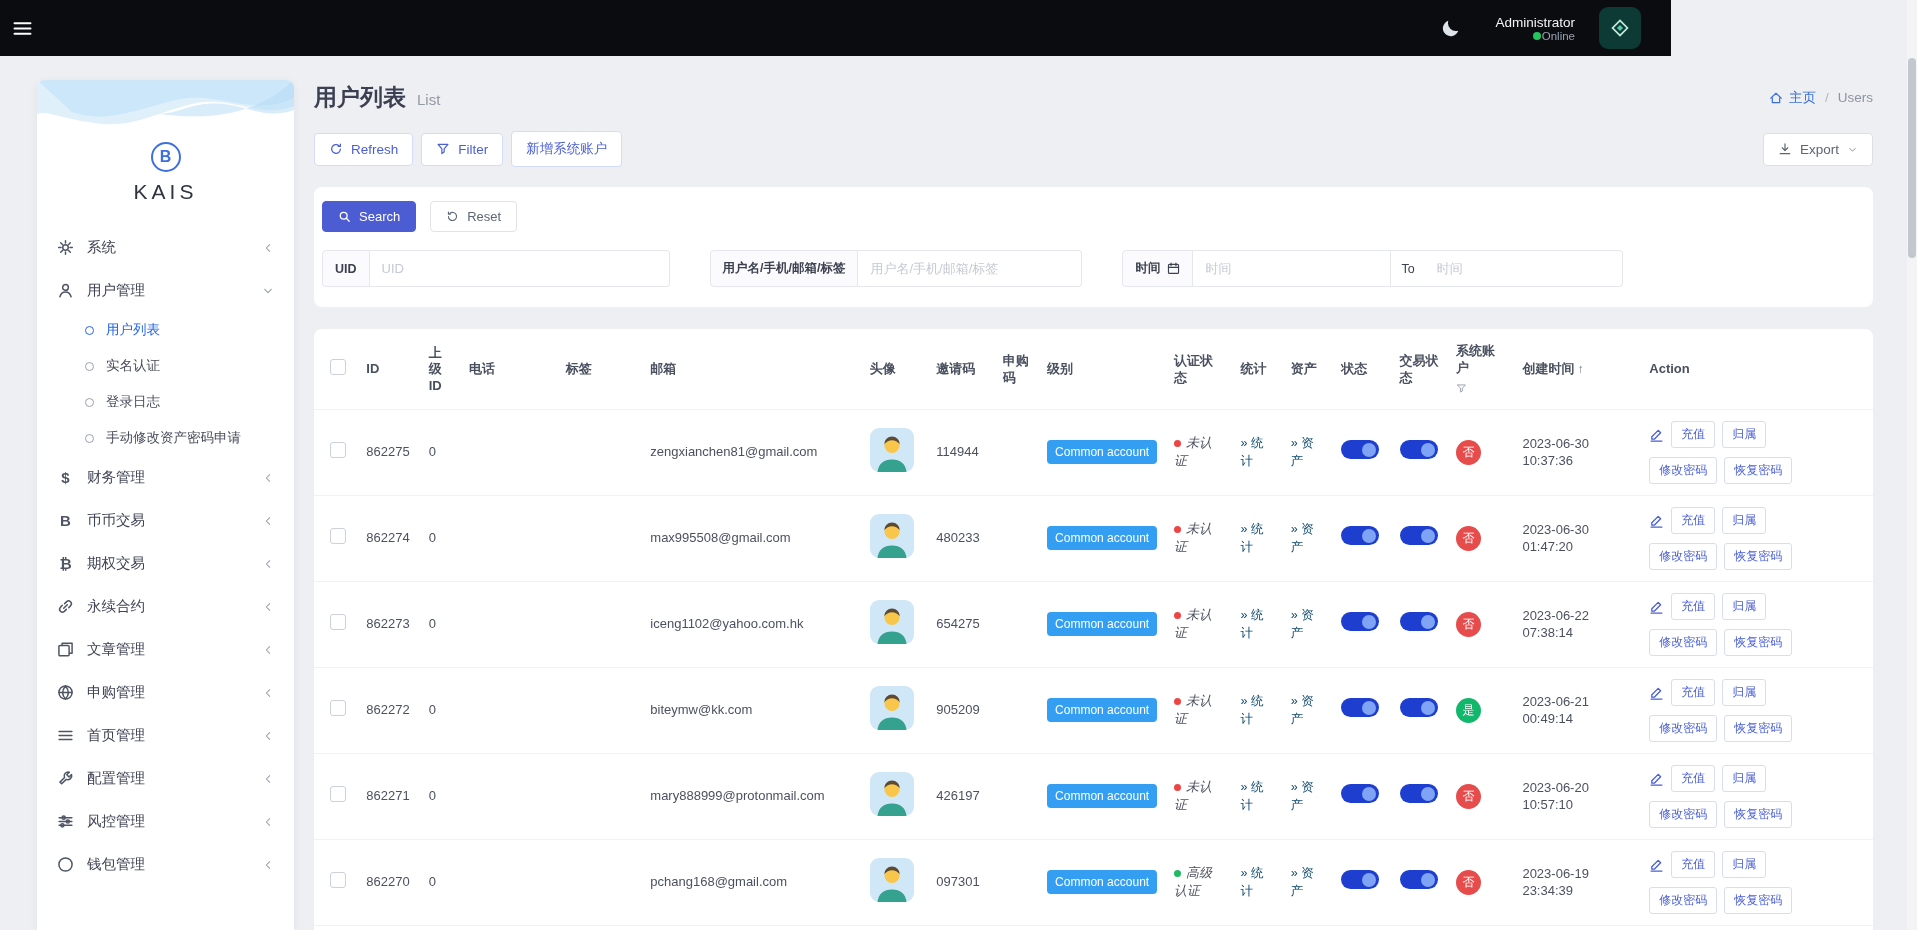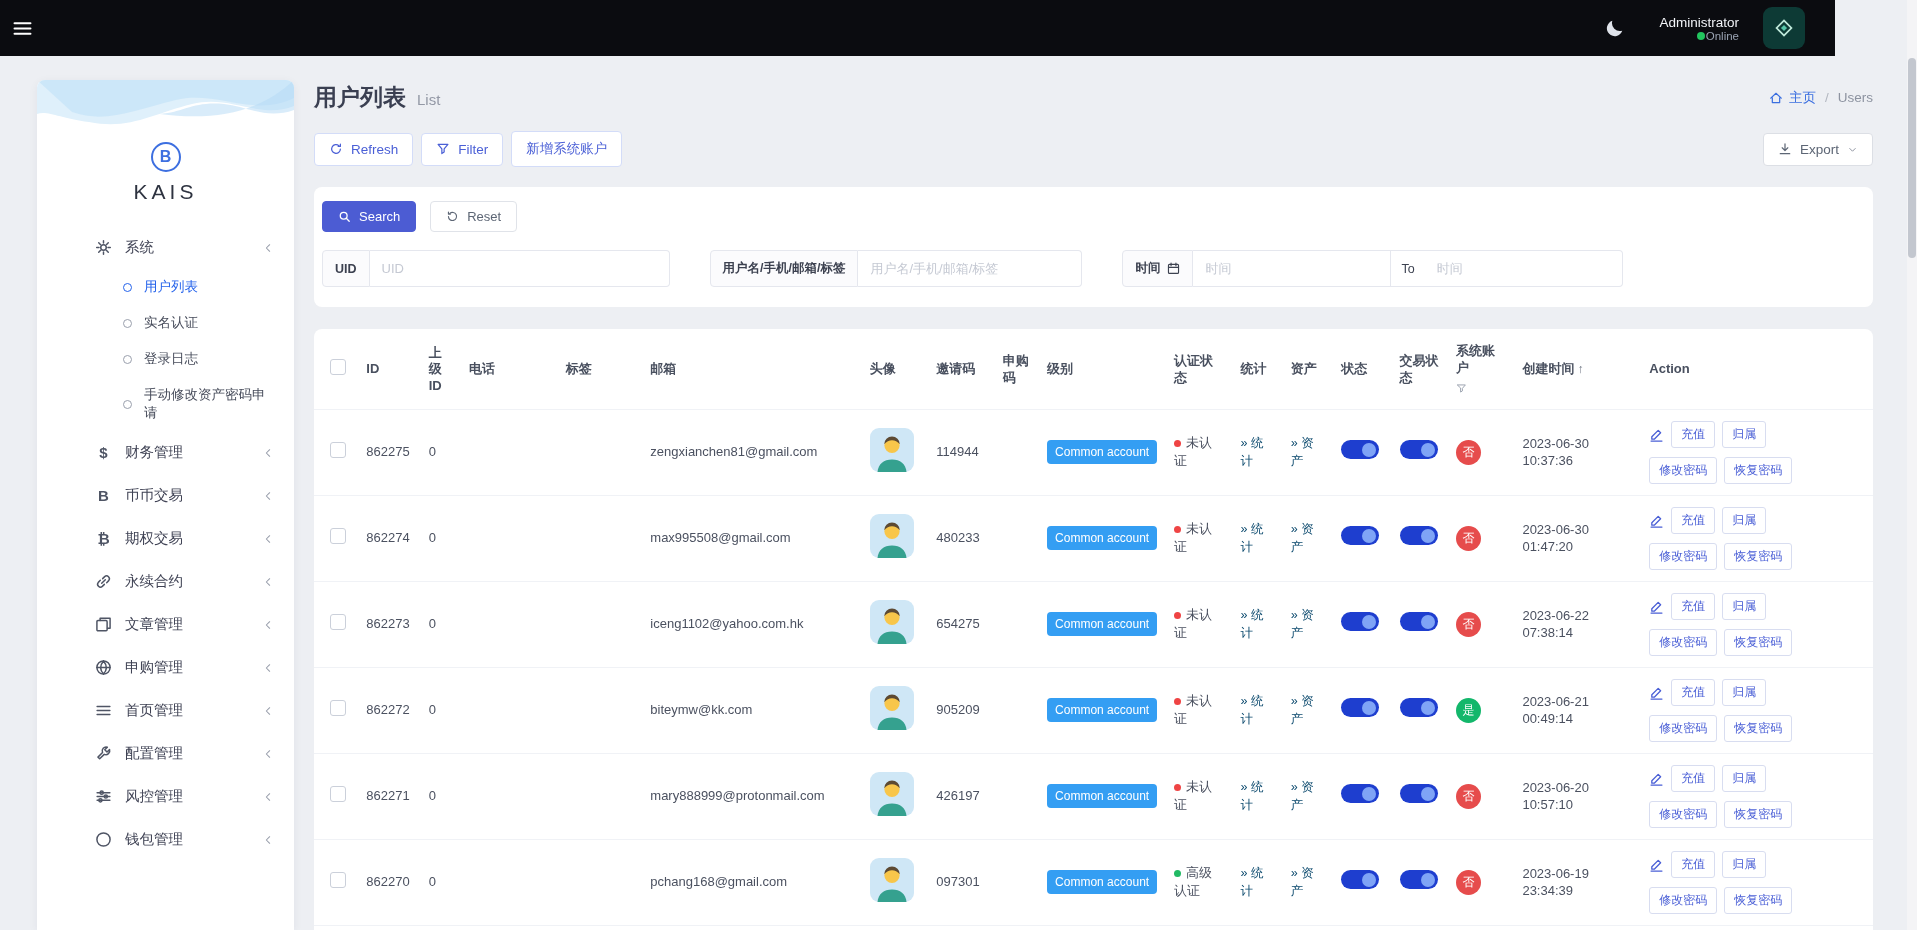--- a/index.html
+++ b/index.html
@@ -5,21 +5,21 @@
   * { margin:0; padding:0; box-sizing:border-box; }
   html,body { width:1917px; height:930px; overflow:hidden; background:#edeff3;
     font-family:"Liberation Sans","DejaVu Sans",sans-serif; color:#3f4254; }
   a { text-decoration:none; }
   button { font-family:inherit; cursor:pointer; }
   svg.icn { display:inline-block; vertical-align:middle; fill:none; stroke:currentColor;
     stroke-width:1.4; stroke-linecap:round; stroke-linejoin:round; width:16px; height:16px; }
   svg.icn.filled { fill:currentColor; stroke:none; }
 
   
-  .topbar { position:fixed; top:0; left:0; width:1835px; height:56px; background:#0b0c10;
+  .topbar { position:fixed; top:0; left:0; width:1671px; height:56px; background:#0b0c10;
     display:flex; align-items:center; justify-content:space-between; padding:0 30px 0 12px; z-index:5; }
   .hamburger { color:#fff; display:inline-flex; cursor:pointer; }
   .hamburger .icn { width:21px; height:21px; stroke-width:1.7; }
   .topbar-right { display:flex; align-items:center; gap:24px; }
   .moon-btn { color:#dfe3ea; display:inline-flex; cursor:pointer; }
   .moon-btn .icn { width:20px; height:20px; }
   .user-meta { text-align:right; margin-left:10px; }
   .user-name { color:#f2f4f8; font-size:13.5px; }
   .user-status { color:#9aa3b2; font-size:11.5px; display:flex; align-items:center;
     justify-content:flex-end; gap:1px; margin-top:0; }
@@ -30,21 +30,21 @@
   
   .layout { display:flex; padding-top:56px; }
   .sidebar { width:257px; margin:24px 0 0 37px; background:#fff; border-radius:8px 8px 0 0;
     box-shadow:0 2px 10px rgba(20,30,60,.06); height:850px; overflow:hidden; flex-shrink:0; }
   .waves-wrap { height:58px; overflow:hidden; }
   .waves-wrap svg { width:100%; height:58px; display:block; }
   .logo-block { display:flex; flex-direction:column; align-items:center; padding-top:4px; }
   .logo-coin { width:30px; height:30px; border:2px solid #3d6fe0; color:#3d6fe0; border-radius:50%;
     display:flex; align-items:center; justify-content:center; font-size:16px; font-weight:bold; }
   .logo-text { font-size:21px; letter-spacing:4px; color:#2e3340; margin-top:8px; font-weight:500; }
-  .menu { margin-top:22px;padding-left:38px; }
+  .menu { margin-top:22px; }
   .menu-item { display:flex; align-items:center; gap:13px; padding:12px 20px; font-size:14.5px;
     color:#3f4254; cursor:pointer; }
   .m-icn { width:17px !important; height:17px !important; color:#4f5565; flex-shrink:0; }
   .menu-item .glyph { width:17px; text-align:center; font-weight:bold; font-size:15px;
     color:#4f5565; line-height:17px; flex-shrink:0; }
   .menu-item .chev { margin-left:auto; width:12px !important; height:12px !important; color:#979daa; }
   .m-label { white-space:nowrap; overflow:hidden; }
   .submenu-item { display:flex; align-items:center; gap:12px; padding:9px 20px 9px 48px;
     font-size:13.5px; color:#474c5b; cursor:pointer; }
   .bullet { width:9px; height:9px; border-radius:50%; border:1.5px solid #9aa0ad; flex-shrink:0; }
@@ -104,21 +104,21 @@
   tbody td { border-top:1px solid #f0f2f6; padding:10px 8px; font-size:13px; color:#4b5160;
     vertical-align:middle; height:86px; overflow:hidden; line-height:1.35; }
   td.col-check, th.col-check { padding-left:16px; }
   .checkbox { display:inline-block; width:16px; height:16px; border:1.6px solid #cbd0da;
     border-radius:3px; background:#fff; cursor:pointer; }
   .email-cell span { word-break:break-all; }
   .avatar { display:inline-block; width:44px; height:44px; cursor:pointer; }
   .avatar-svg { width:44px; height:44px; display:block; }
   .level-badge { display:inline-block; background:#349ef3; color:#fff; font-size:12px;
     padding:4px 8px; border-radius:4px; white-space:nowrap; }
-  .auth-cell { line-height:1.4; }
+  .auth-cell { line-height:1.4;font-style:italic; }
   .dot { display:inline-block; width:7px; height:7px; border-radius:50%; margin-right:5px; }
   .dot.red { background:#ef4444; }
   .dot.green { background:#21ba64; }
   .cell-link { color:#0c4a6e; font-size:12.5px; cursor:pointer; display:inline; line-height:1.45; }
   .toggle { display:inline-block; width:38px; height:19px; border-radius:10px; background:#b9c0cc;
     position:relative; cursor:pointer; }
   .toggle.on { background:#1e3ecf; }
   .toggle.on::after { content:""; position:absolute; top:2.5px; right:3px; width:14px; height:14px;
     border-radius:50%; background:#7fa4f6; }
   .sys-badge { display:inline-flex; width:25px; height:25px; border-radius:50%; align-items:center;
@@ -183,20 +183,30 @@
     </div>
     <nav class="menu" id="sidebar-menu">
         <div class="menu-item">
           <svg class="icn m-icn" viewBox="0 0 16 16" fill="none" stroke="currentColor" stroke-width="1.4" stroke-linecap="round" stroke-linejoin="round">
             <circle cx="8" cy="8" r="2.6"></circle>
             <path d="M8 1.6v2.2M8 12.2v2.2M1.6 8h2.2M12.2 8h2.2M3.5 3.5l1.6 1.6M10.9 10.9l1.6 1.6M12.5 3.5l-1.6 1.6M5.1 10.9l-1.6 1.6"></path>
           </svg>
           <span class="m-label">系统</span>
           <svg class="icn chev" viewBox="0 0 16 16" fill="none" stroke="currentColor" stroke-width="1.4" stroke-linecap="round" stroke-linejoin="round">
             <path d="M10.2 3.6L5.8 8l4.4 4.4"></path>
+          </svg>
+        </div>
+        <div class="menu-item active">
+          <svg class="icn m-icn" viewBox="0 0 16 16" fill="none" stroke="currentColor" stroke-width="1.4" stroke-linecap="round" stroke-linejoin="round">
+            <circle cx="8" cy="5.1" r="2.7"></circle>
+            <path d="M2.7 13.9c.9-3 2.8-4.5 5.3-4.5s4.4 1.5 5.3 4.5"></path>
+          </svg>
+          <span class="m-label">用户管理</span>
+          <svg class="icn chev" viewBox="0 0 16 16" fill="none" stroke="currentColor" stroke-width="1.4" stroke-linecap="round" stroke-linejoin="round">
+            <path d="M3.6 5.8L8 10.2l4.4-4.4"></path>
           </svg>
         </div>
         <div class="submenu-item active">
           <span class="bullet"></span>
           <span>用户列表</span>
         </div>
         <div class="submenu-item">
           <span class="bullet"></span>
           <span>实名认证</span>
         </div>

